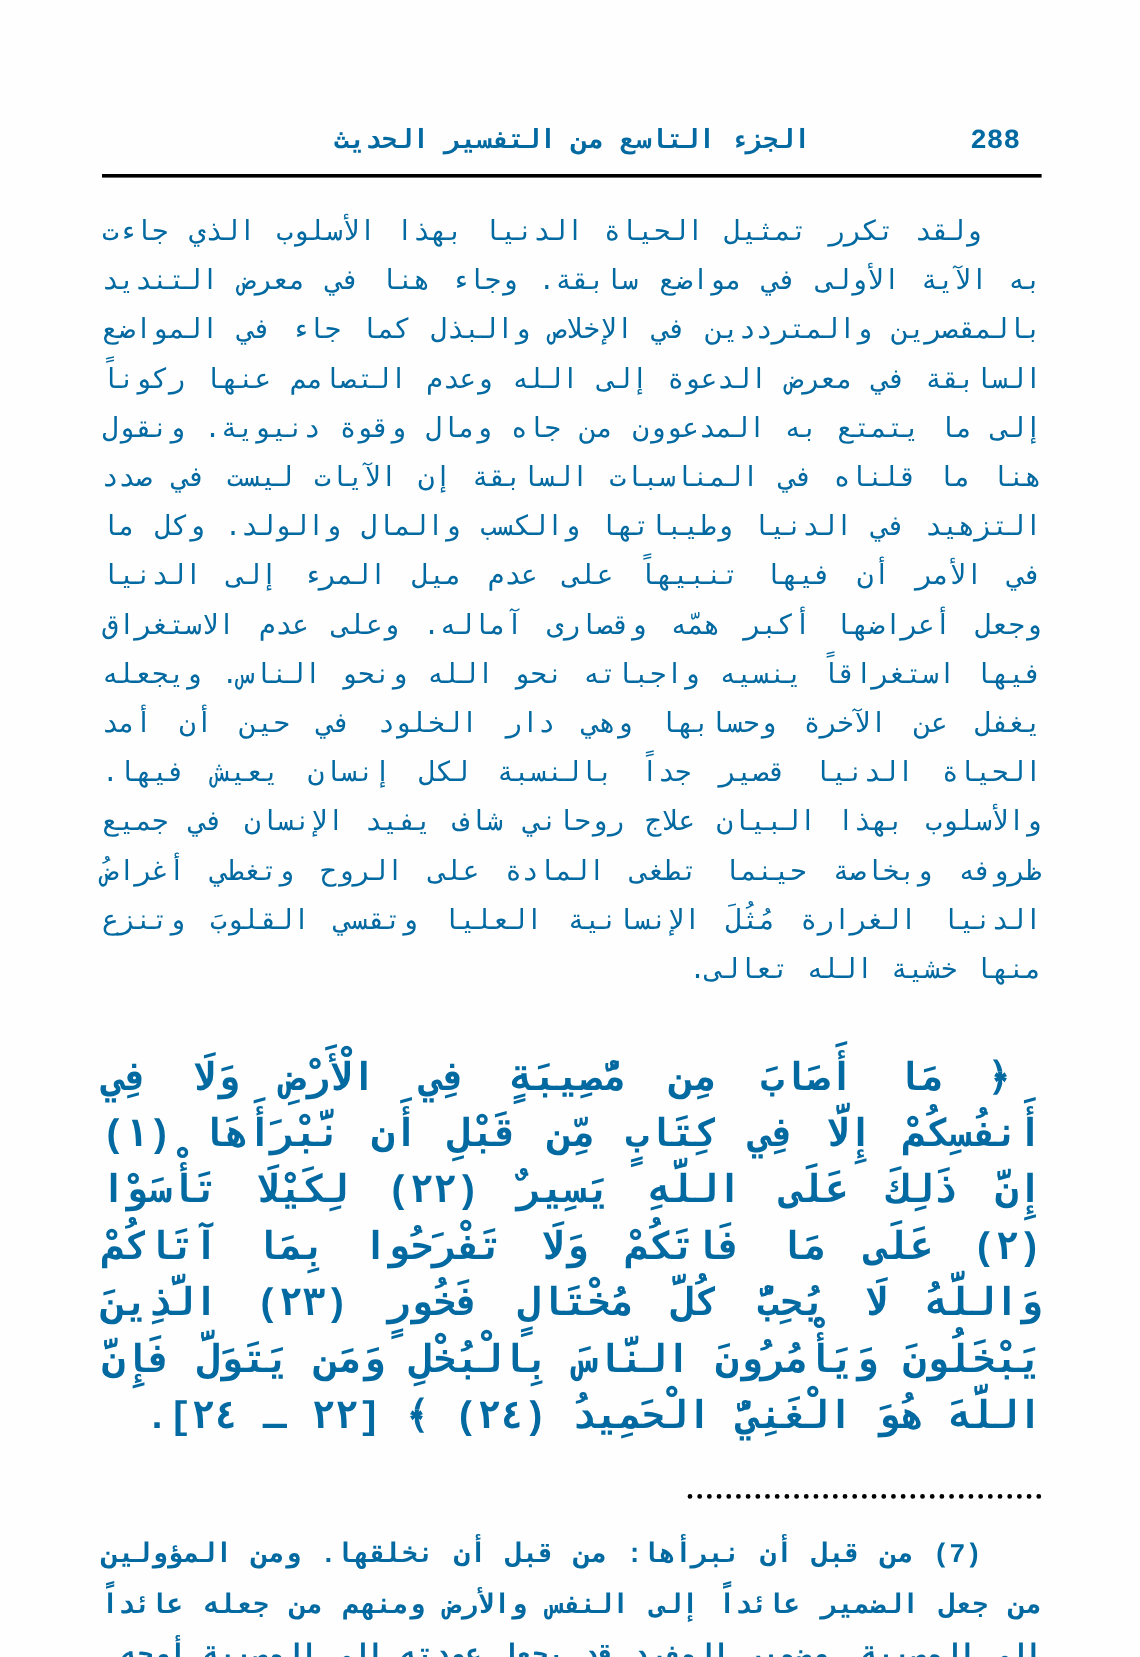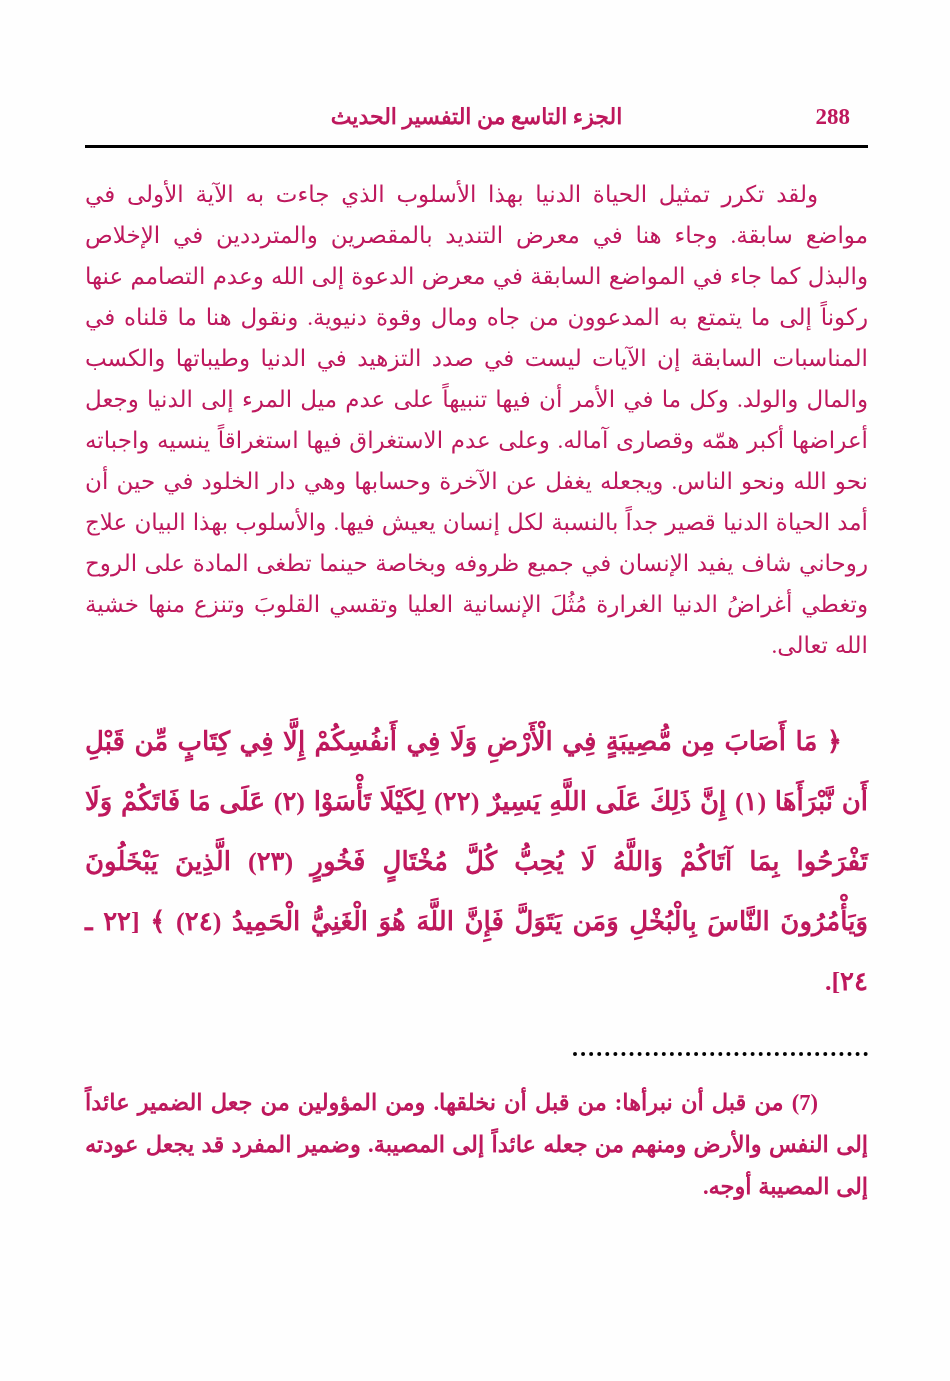--- a/index.html
+++ b/index.html
@@ -6,22 +6,22 @@
     margin: 0;
     padding: 0;
     background: #ffffff;
   }
   .page {
     position: relative;
     width: 950px;
     height: 1381px;
     margin: 0 auto;
     background: #fefefe;
-    color: #be185d;
-    font-family: Liberation Serif, serif;
+    color: #0369a1;
+    font-family: Liberation Mono, monospace;
     direction: rtl;
     overflow: hidden;
     box-sizing: border-box;
   }
   .content {
     padding: 104px 82px 0 85px;
     box-sizing: border-box;
   }
   .header {
     position: relative;
@@ -53,23 +53,23 @@
     line-height: 41px;
     text-align: justify;
     text-justify: inter-word;
     margin: 0 0 20px 0;
     word-spacing: 1px;
   }
   .para.indent {
     text-indent: 50px;
   }
   .verse {
-    font-size: 26px;
+    font-size: 32px;
     font-weight: bold;
-    line-height: 60px;
+    line-height: 47px;
     text-align: justify;
     text-justify: inter-word;
     margin-top: 46px;
     text-indent: 26px;
     word-spacing: 2px;
   }
   .fn-sep {
     width: 295px;
     border-top: 4px dotted #000;
     margin: 40px 0 0 auto; 

